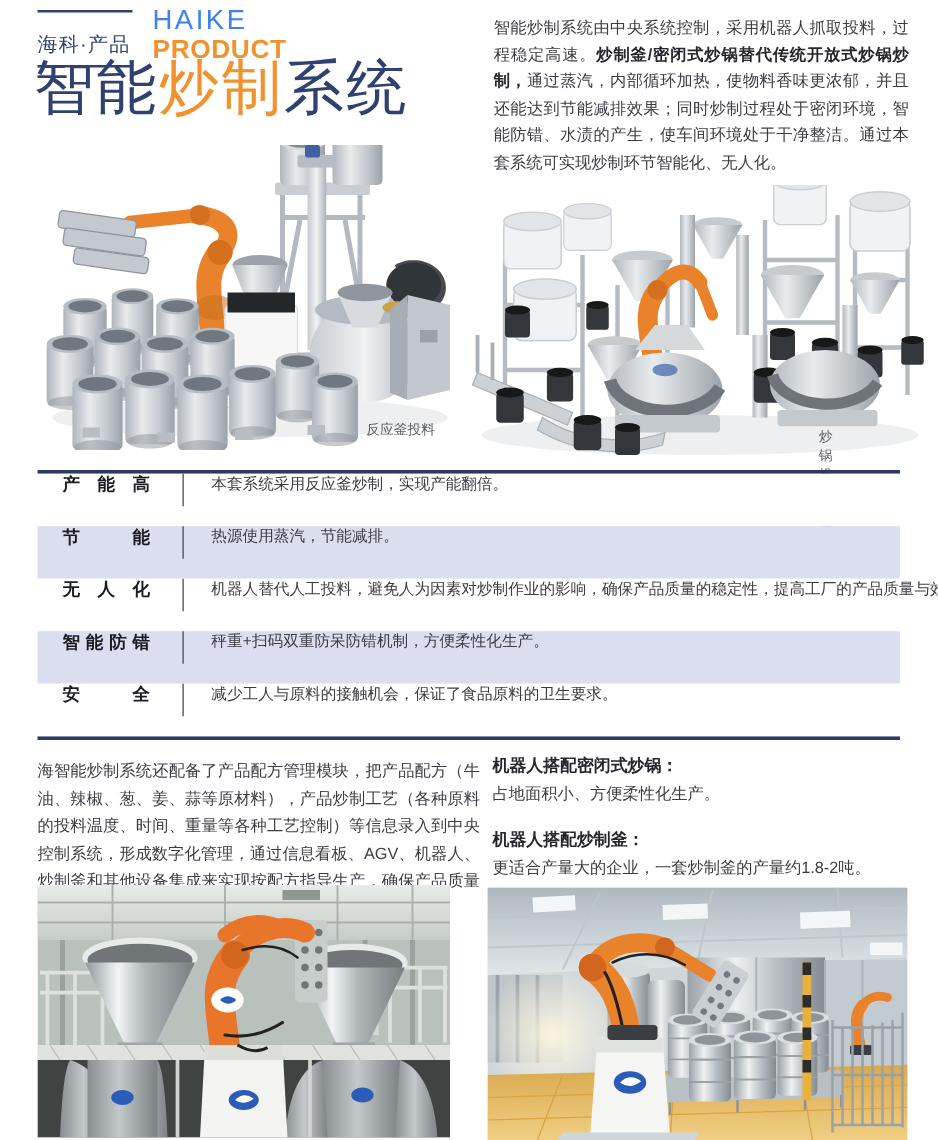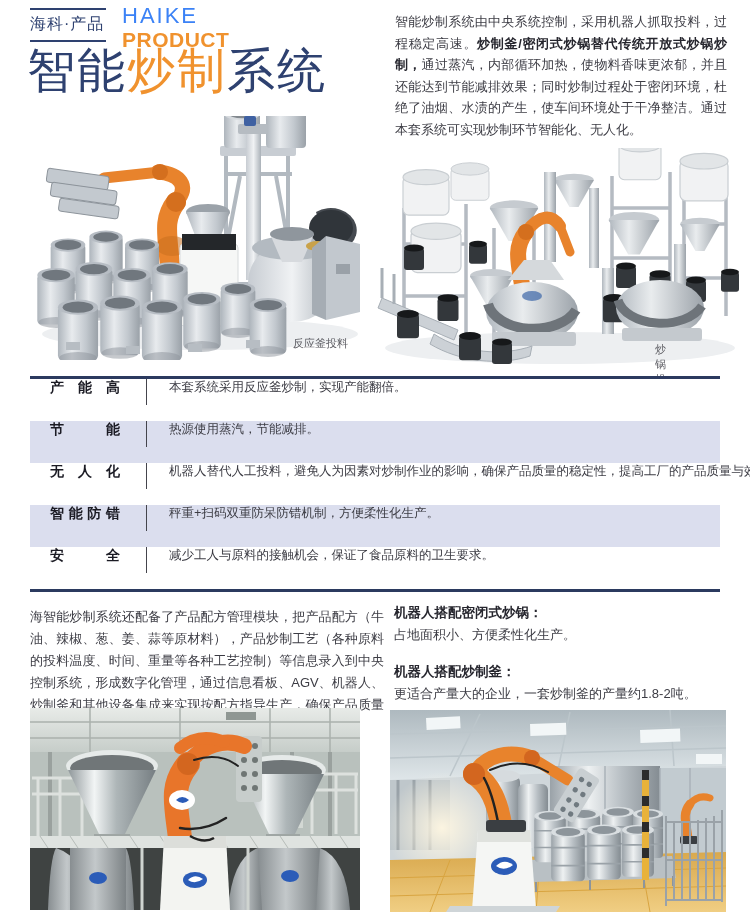--- a/index.html
+++ b/index.html
@@ -7,21 +7,21 @@
     width:750px;height:912px;background:#ffffff;overflow:hidden;
     font-family:"Liberation Sans","DejaVu Sans",sans-serif;
     -webkit-font-smoothing:antialiased;
   }
   .page{position:relative;width:750px;height:912px;background:#fff;}
 
   
   .brand{
     position:absolute;left:30px;top:8px;
     border-top:2px solid #2e4170;border-bottom:2px solid #2e4170;
-    padding:4px 2px 5px 0;color:#2e4170;font-size:16px;letter-spacing:1px;
+    padding:16px 2px 5px 0;color:#2e4170;font-size:16px;letter-spacing:1px;
   }
   .logo{position:absolute;left:122px;top:5px;line-height:1;}
   .logo-haike{color:#3b82f6;font-size:22px;font-weight:normal;letter-spacing:2px;}
   .logo-product{color:#f0922e;font-size:21px;font-weight:800;letter-spacing:.5px;margin-top:2px;}
   .main-title{
     position:absolute;left:27px;top:42px;margin:0;
     font-size:48px;font-weight:400;letter-spacing:2px;line-height:1.2;color:#2e4170;
   }
   .main-title .accent{color:#f0922e;}
   .intro{
@@ -79,21 +79,21 @@
 
   <div class="brand">
     <span>海科·产品</span>
   </div>
   <div class="logo">
     <div class="logo-haike">HAIKE</div>
     <div class="logo-product">PRODUCT</div>
   </div>
   <h1 class="main-title"><span>智能</span><span class="accent">炒制</span><span>系统</span></h1>
 
-  <div class="intro"><span>智能炒制系统由中央系统控制，采用机器人抓取投料，过程稳定高速。</span><b>炒制釜/密闭式炒锅替代传统开放式炒锅炒制，</b><span>通过蒸汽，内部循环加热，使物料香味更浓郁，并且还能达到节能减排效果；同时炒制过程处于密闭环境，杜绝了油烟、水渍的产生，使车间环境处于干净整洁。通过本套系统可实现炒制环节智能化、无人化。</span></div>
+  <div class="intro"><span>智能炒制系统由中央系统控制，采用机器人抓取投料，过程稳定高速。</span><b>炒制釜/密闭式炒锅替代传统开放式炒锅炒制，</b><span>通过蒸汽，内部循环加热，使物料香味更浓郁，并且还能达到节能减排效果；同时炒制过程处于密闭环境，智能防错、水渍的产生，使车间环境处于干净整洁。通过本套系统可实现炒制环节智能化、无人化。</span></div>
 
   <div class="renders">
 
     <svg class="render-left" width="332" height="244" viewBox="0 0 332 244">
       <defs>
         <linearGradient id="st1" x1="0" y1="0" x2="1" y2="0">
           <stop offset="0" stop-color="#aeb5bc"></stop>
             <stop offset=".35" stop-color="#e8ebee"></stop>
           <stop offset=".7" stop-color="#c2c8ce"></stop>
             <stop offset="1" stop-color="#9aa1a8"></stop>

